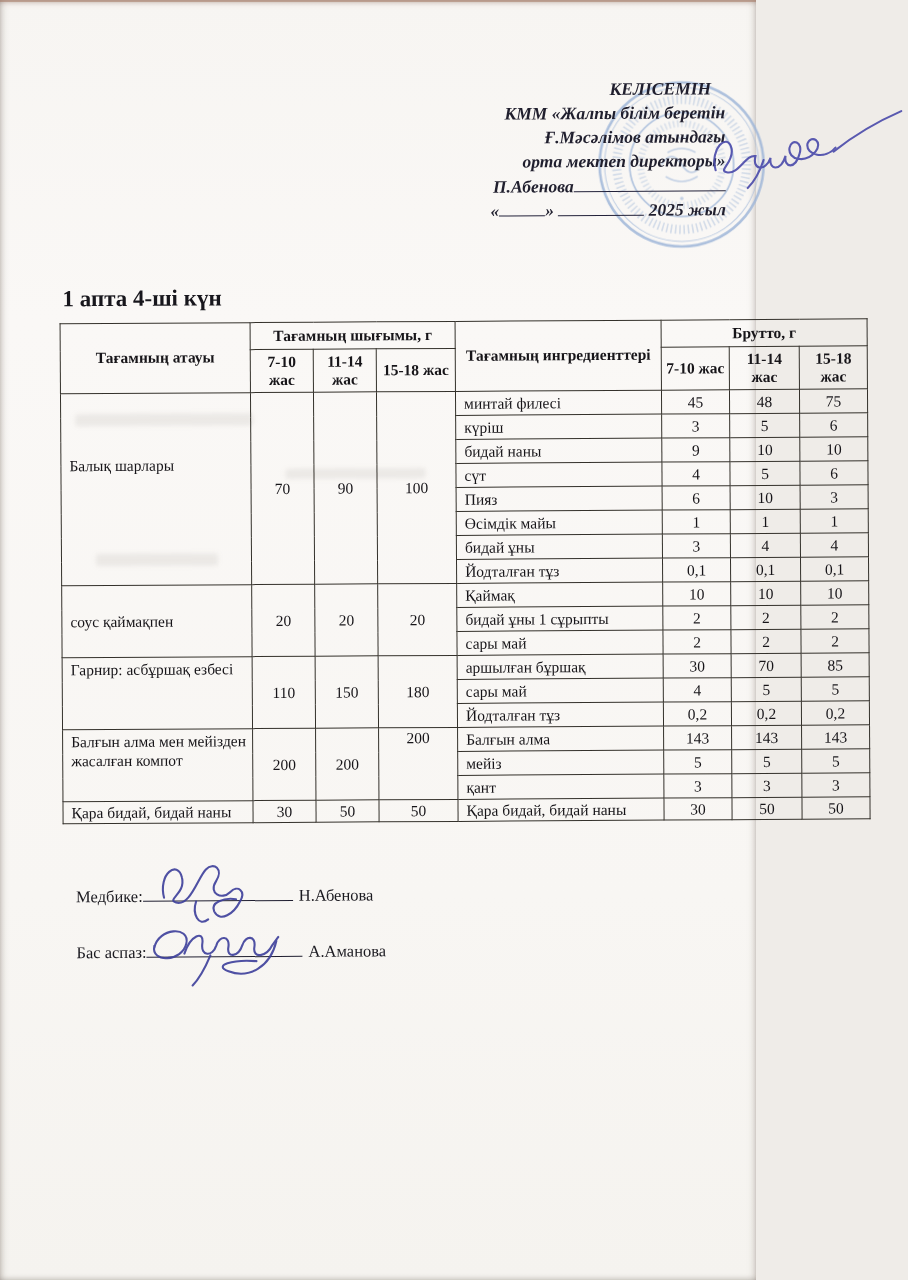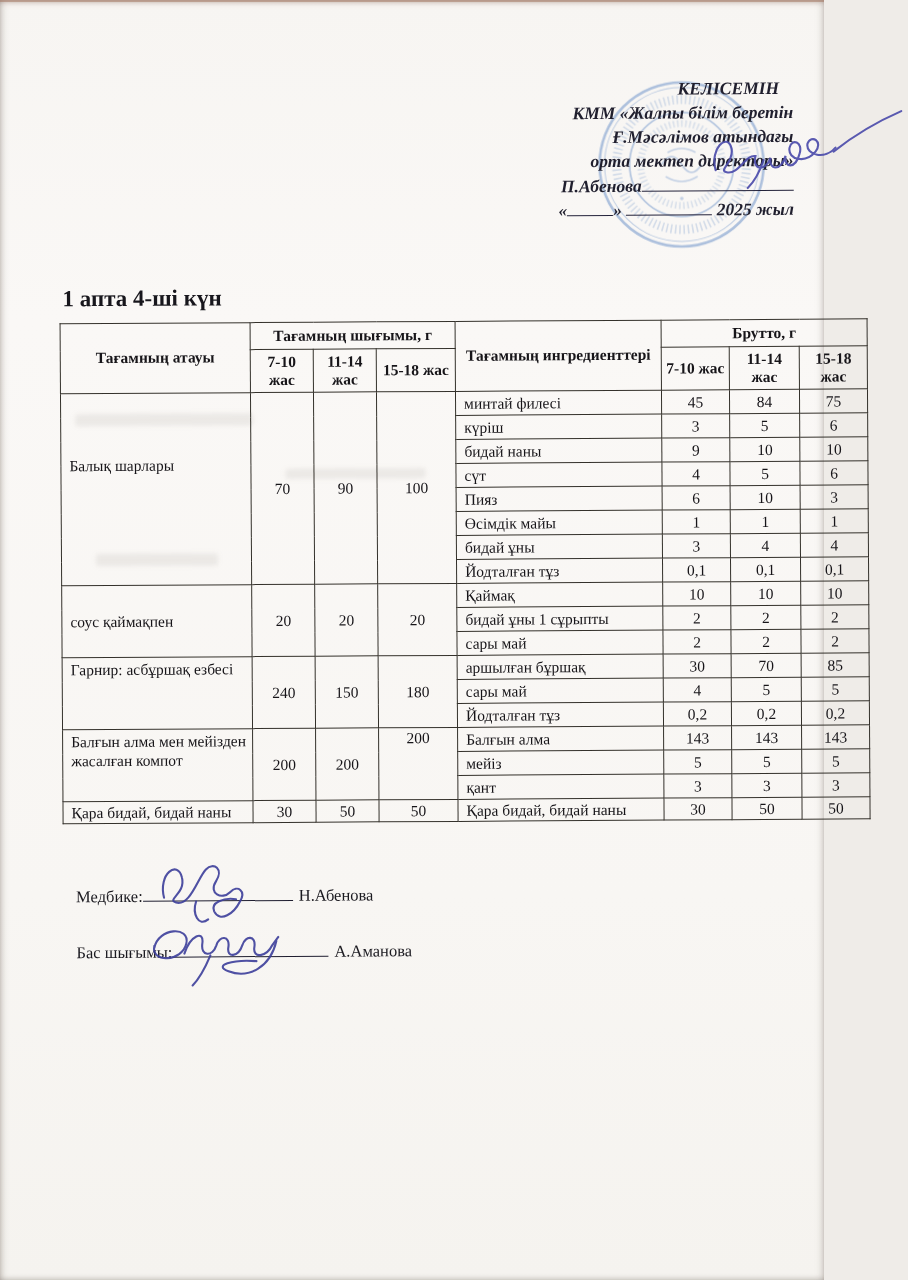--- a/index.html
+++ b/index.html
@@ -2,21 +2,21 @@
 <html><head>
 <meta charset="utf-8">
 <style>
   html,body{margin:0;padding:0;}
   body{
     width:908px;height:1280px;overflow:hidden;
     background:#efece8;
     font-family:"Liberation Serif", serif;
   }
   .page{
-    position:relative;width:824px;height:1280px;
+    position:relative;width:756px;height:1280px;
     background:linear-gradient(180deg,#f7f5f2 0%,#faf8f6 25%,#f8f6f3 70%,#f5f3ef 100%);
     box-shadow:inset 4px 0 8px -4px rgba(100,90,82,.45),
                inset -4px 0 8px -4px rgba(100,90,82,.38),
                inset 0 5px 7px -4px rgba(150,105,90,.55),
                inset 0 -4px 7px -5px rgba(110,100,92,.35);
   }
   .page::before{
     content:"";position:absolute;top:0;left:0;right:0;height:2px;
     background:rgba(167,124,104,.55);z-index:5;
   }
@@ -153,21 +153,21 @@
         </thead>
         <tbody>
 
           <tr>
             <td class="dish d1" rowspan="8">Балық шарлары</td>
             <td class="num" rowspan="8">70</td>
             <td class="num" rowspan="8">90</td>
             <td class="num" rowspan="8">100</td>
             <td class="ing">минтай филесі</td>
             <td class="num">45</td>
-            <td class="num">84</td>
+            <td class="num">48</td>
             <td class="num">75</td>
           </tr>
           <tr>
             <td class="ing">күріш</td>
             <td class="num">3</td>
             <td class="num">5</td>
             <td class="num">6</td>
           </tr>
           <tr>
             <td class="ing">бидай наны</td>
@@ -224,21 +224,21 @@
           </tr>
           <tr>
             <td class="ing">сары май</td>
             <td class="num">2</td>
             <td class="num">2</td>
             <td class="num">2</td>
           </tr>
 
           <tr>
             <td class="dish topal" rowspan="3">Гарнир: асбұршақ езбесі</td>
-            <td class="num" rowspan="3">240</td>
+            <td class="num" rowspan="3">110</td>
             <td class="num" rowspan="3">150</td>
             <td class="num" rowspan="3">180</td>
             <td class="ing">аршылған бұршақ</td>
             <td class="num">30</td>
             <td class="num">70</td>
             <td class="num">85</td>
           </tr>
           <tr>
             <td class="ing">сары май</td>
             <td class="num">4</td>
@@ -293,21 +293,21 @@
       <span class="lbl">Медбике:</span><span class="bl" style="width:150px"></span><span class="who">Н.Абенова</span>
     </div>
     <svg class="hand" style="left:146px;top:848px;" width="132" height="86" viewBox="0 0 132 86">
       <g fill="none" stroke="#3c3f9b" stroke-width="2.1" stroke-linecap="round" opacity=".9">
         <path d="M16,50 C10,26 30,12 34,30 C38,46 18,52 28,55 C42,59 50,30 58,22 C66,14 76,22 68,34 C60,46 74,53 82,45 C90,37 98,44 92,54 C86,66 72,76 66,64 C62,55 76,50 88,52"></path>
         <path d="M48,54 C44,66 50,80 60,72"></path>
       </g>
     </svg>
 
     <div class="sig-row" style="top:941px;">
-      <span class="lbl">Бас шығымы:</span><span class="bl" style="width:156px"></span><span class="who">А.Аманова</span>
+      <span class="lbl">Бас аспаз:</span><span class="bl" style="width:156px"></span><span class="who">А.Аманова</span>
     </div>
     <svg class="hand" style="left:138px;top:912px;" width="178" height="76" viewBox="0 0 178 76">
       <g fill="none" stroke="#3c3f9b" stroke-width="2.1" stroke-linecap="round" opacity=".9">
         <path d="M14,36 C18,16 50,14 46,32 C42,50 10,52 14,34"></path>
         <path d="M44,42 C50,24 64,18 62,32 C60,45 72,46 76,34 C79,24 90,24 88,36 C86,47 98,46 102,34 C105,24 116,24 114,36 C112,48 126,46 132,34 L138,26"></path>
         <path d="M136,30 C130,56 108,68 88,60 C72,54 92,48 116,50"></path>
         <path d="M70,44 C64,58 58,68 52,74"></path>
       </g>
     </svg>
 

